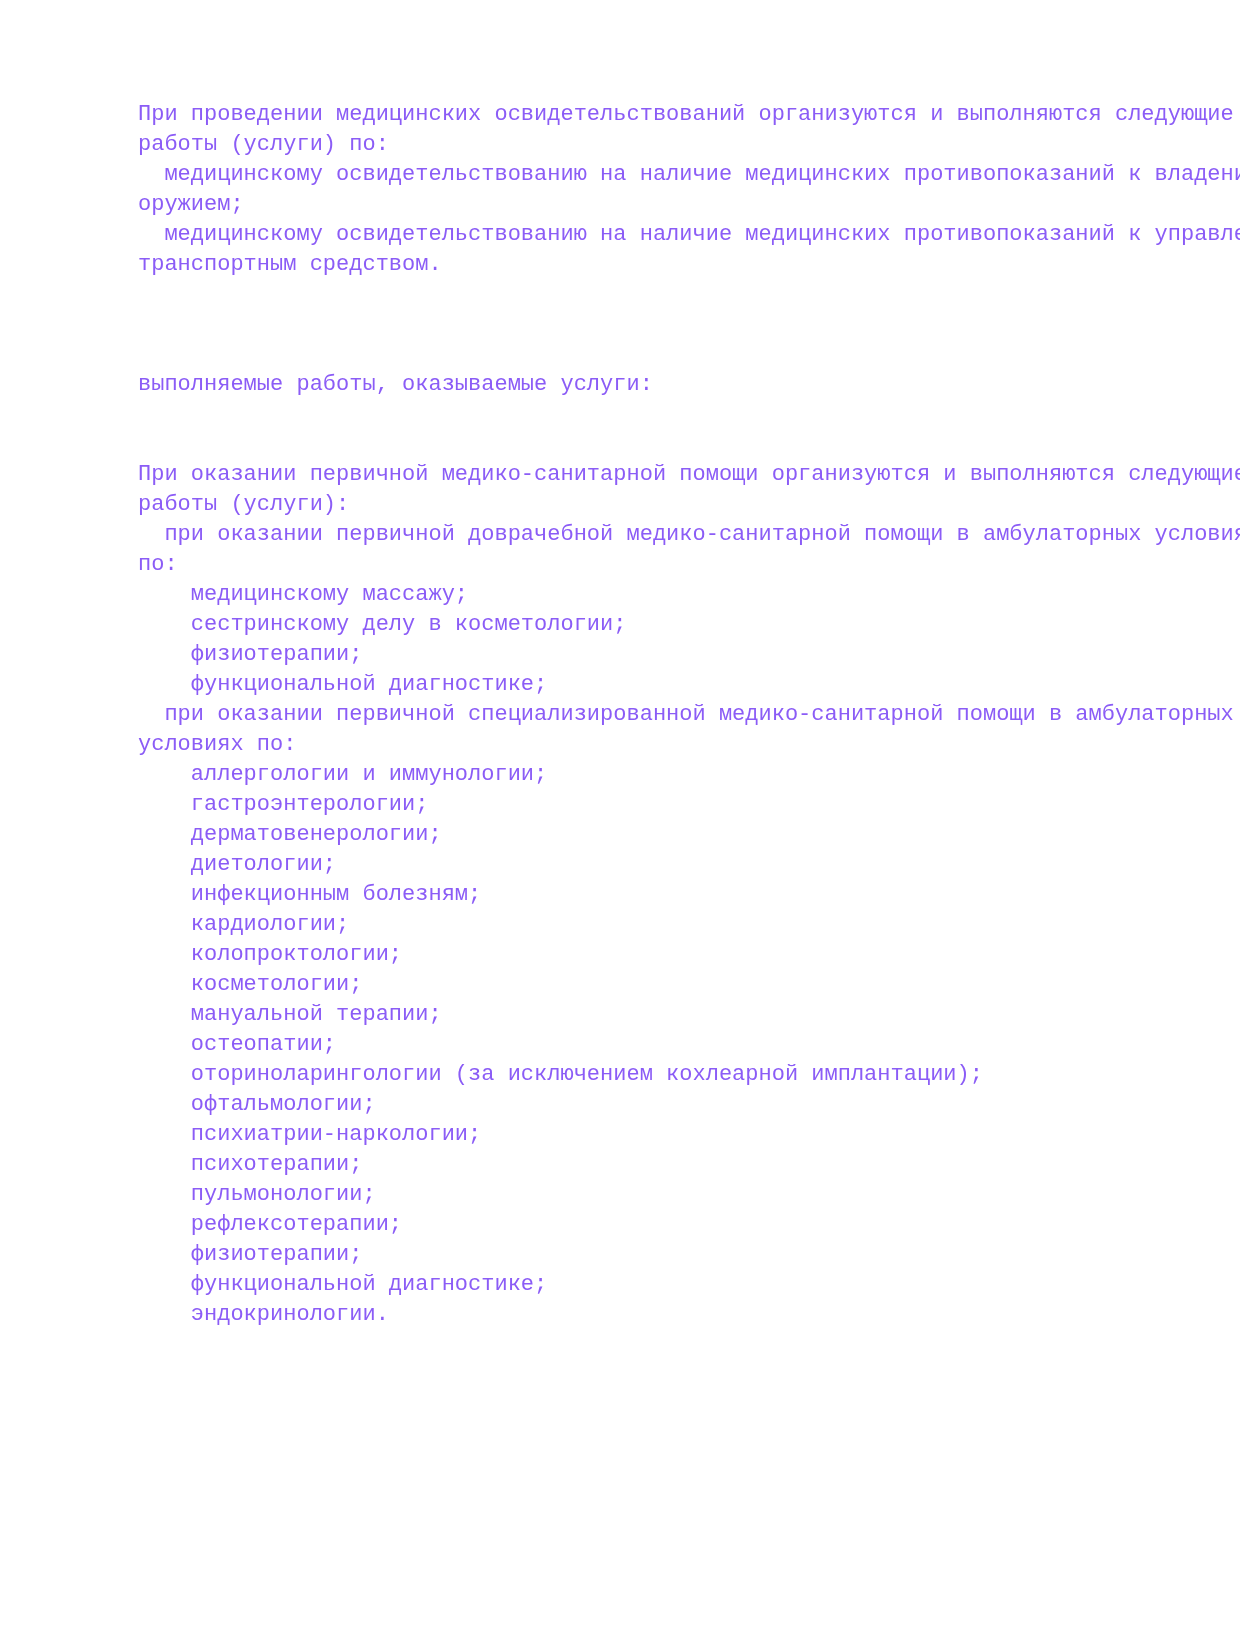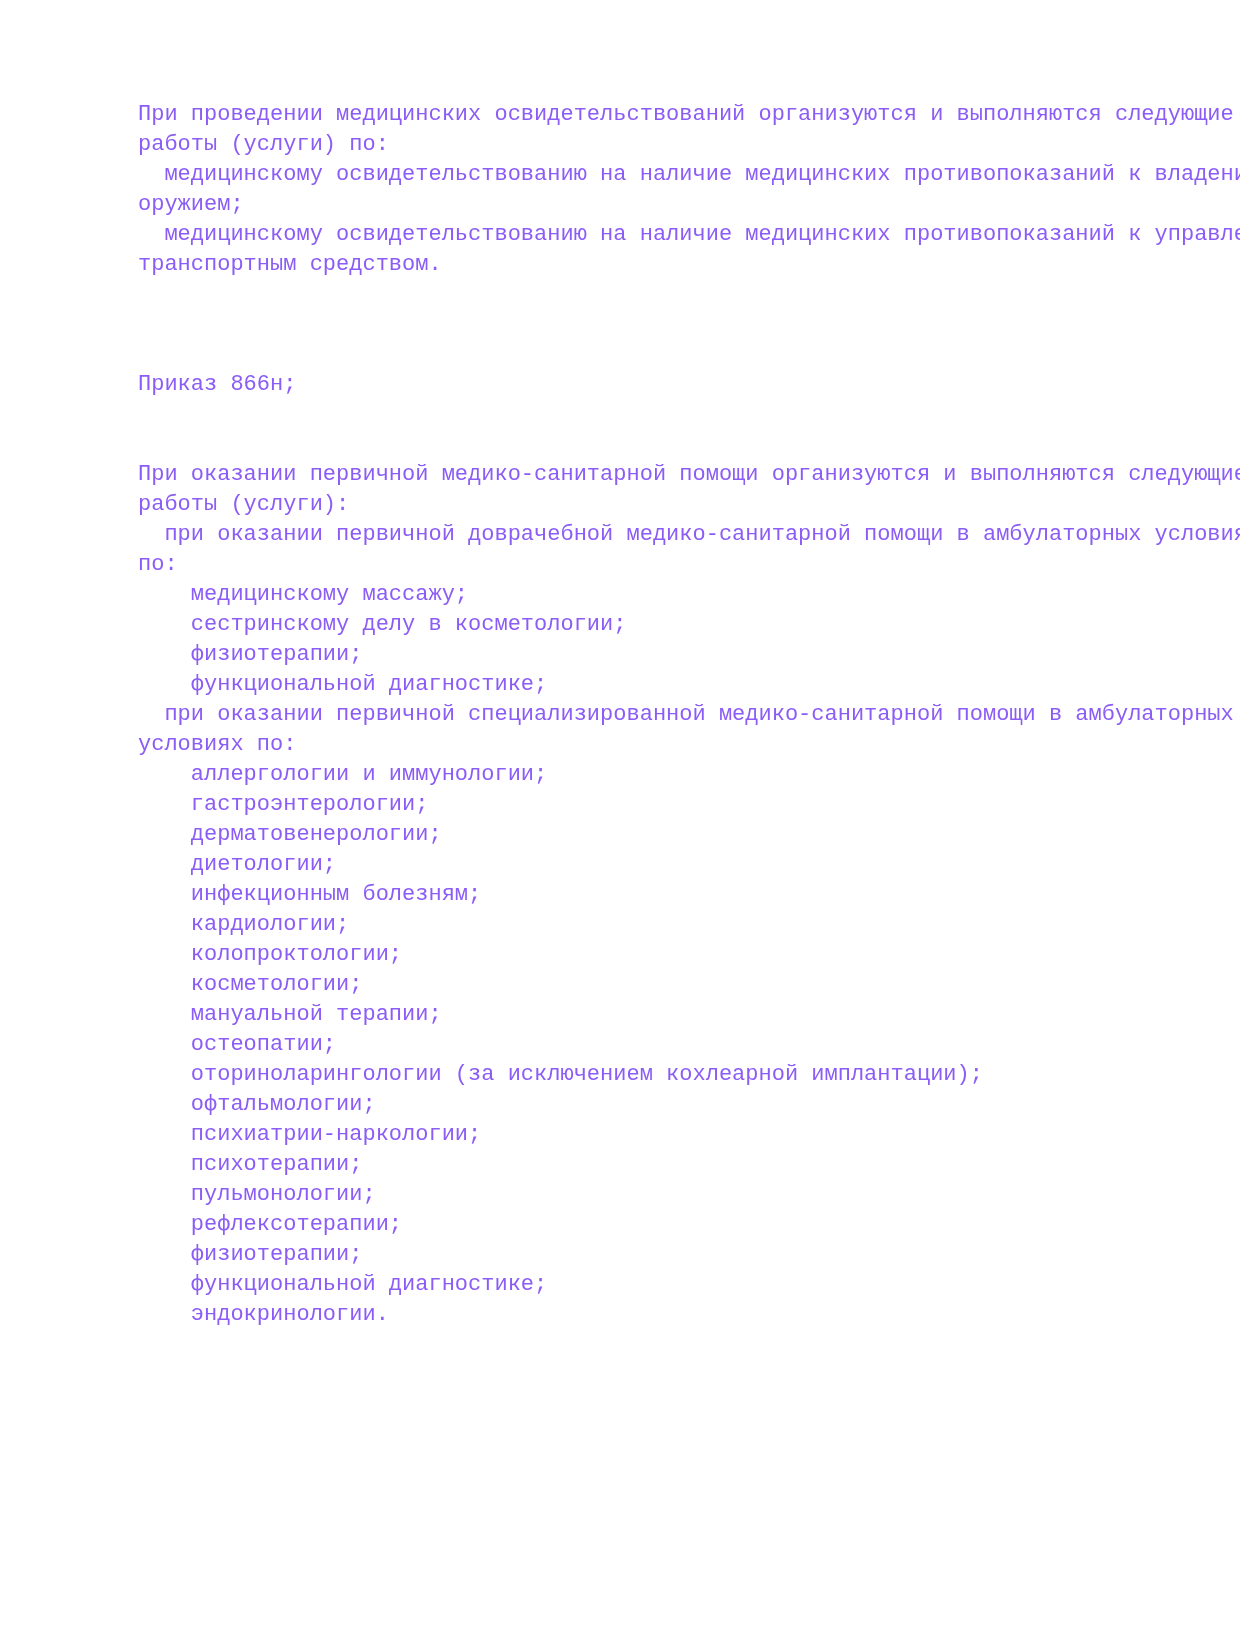--- a/index.html
+++ b/index.html
@@ -36,21 +36,21 @@
 <div class="page">
 
   <section class="text-block">При проведении медицинских освидетельствований организуются и выполняются следующие
 работы (услуги) по:
   медицинскому освидетельствованию на наличие медицинских противопоказаний к владению
 оружием;
   медицинскому освидетельствованию на наличие медицинских противопоказаний к управлению
 транспортным средством.</section>
 
   <section class="text-block section-gap">
-    <div>Приказ 866н;</div>
+    <div>выполняемые работы, оказываемые услуги:</div>
     <div>При оказании первичной медико-санитарной помощи организуются и выполняются следующие
 работы (услуги):
   при оказании первичной доврачебной медико-санитарной помощи в амбулаторных условиях
 по:
     медицинскому массажу;
     сестринскому делу в косметологии;
     физиотерапии;
     функциональной диагностике;
   при оказании первичной специализированной медико-санитарной помощи в амбулаторных
 условиях по:

